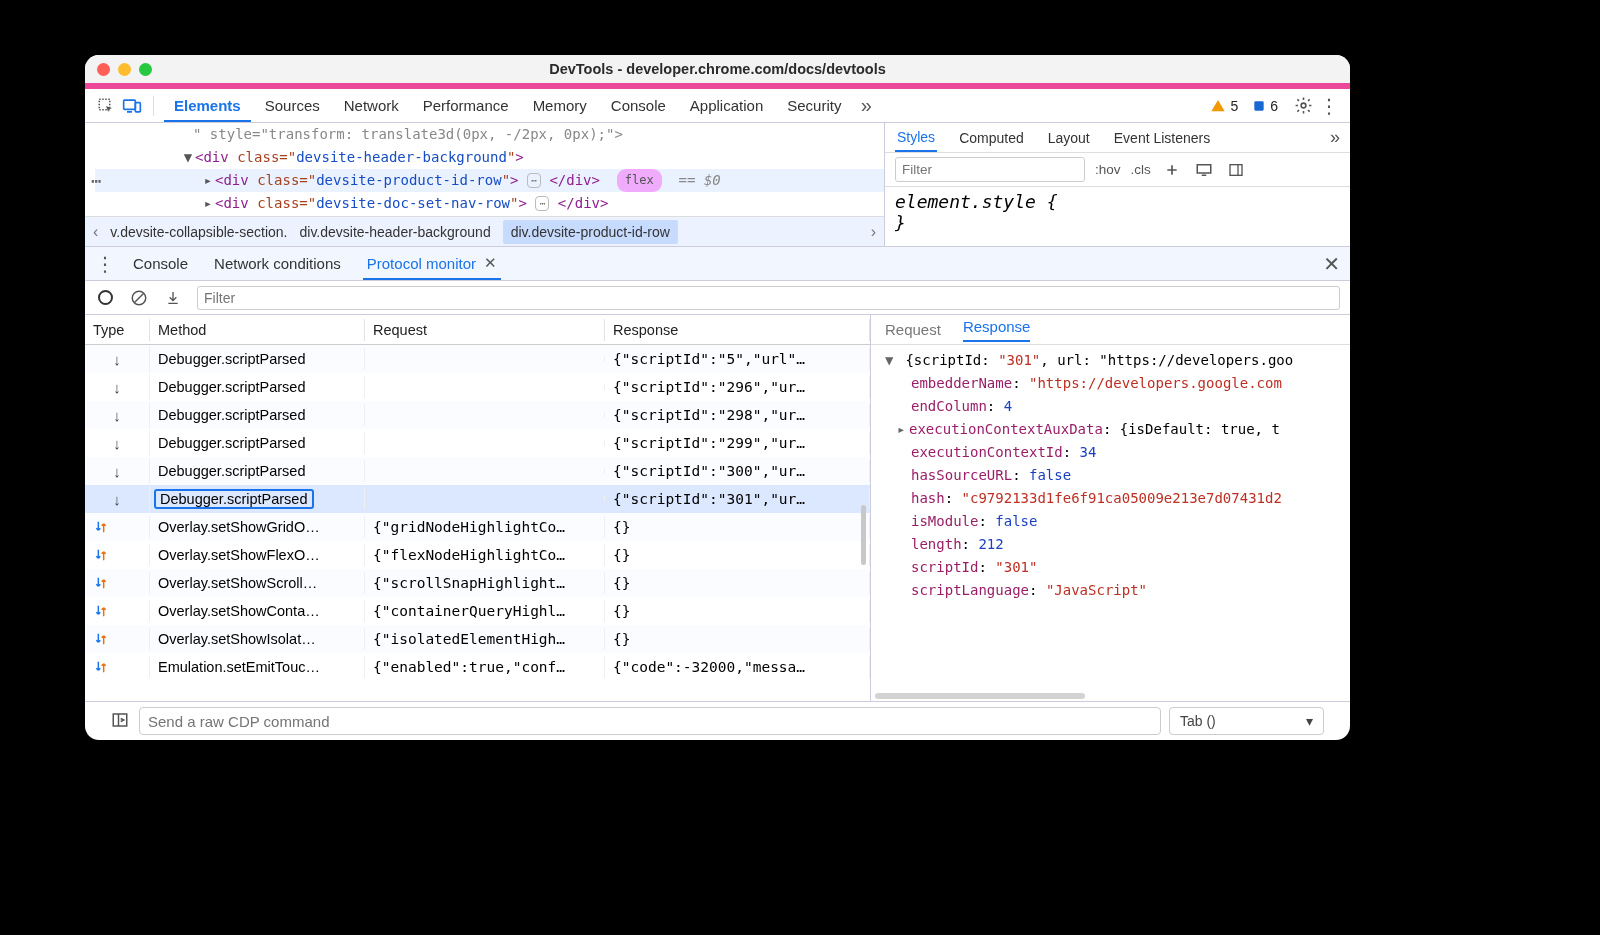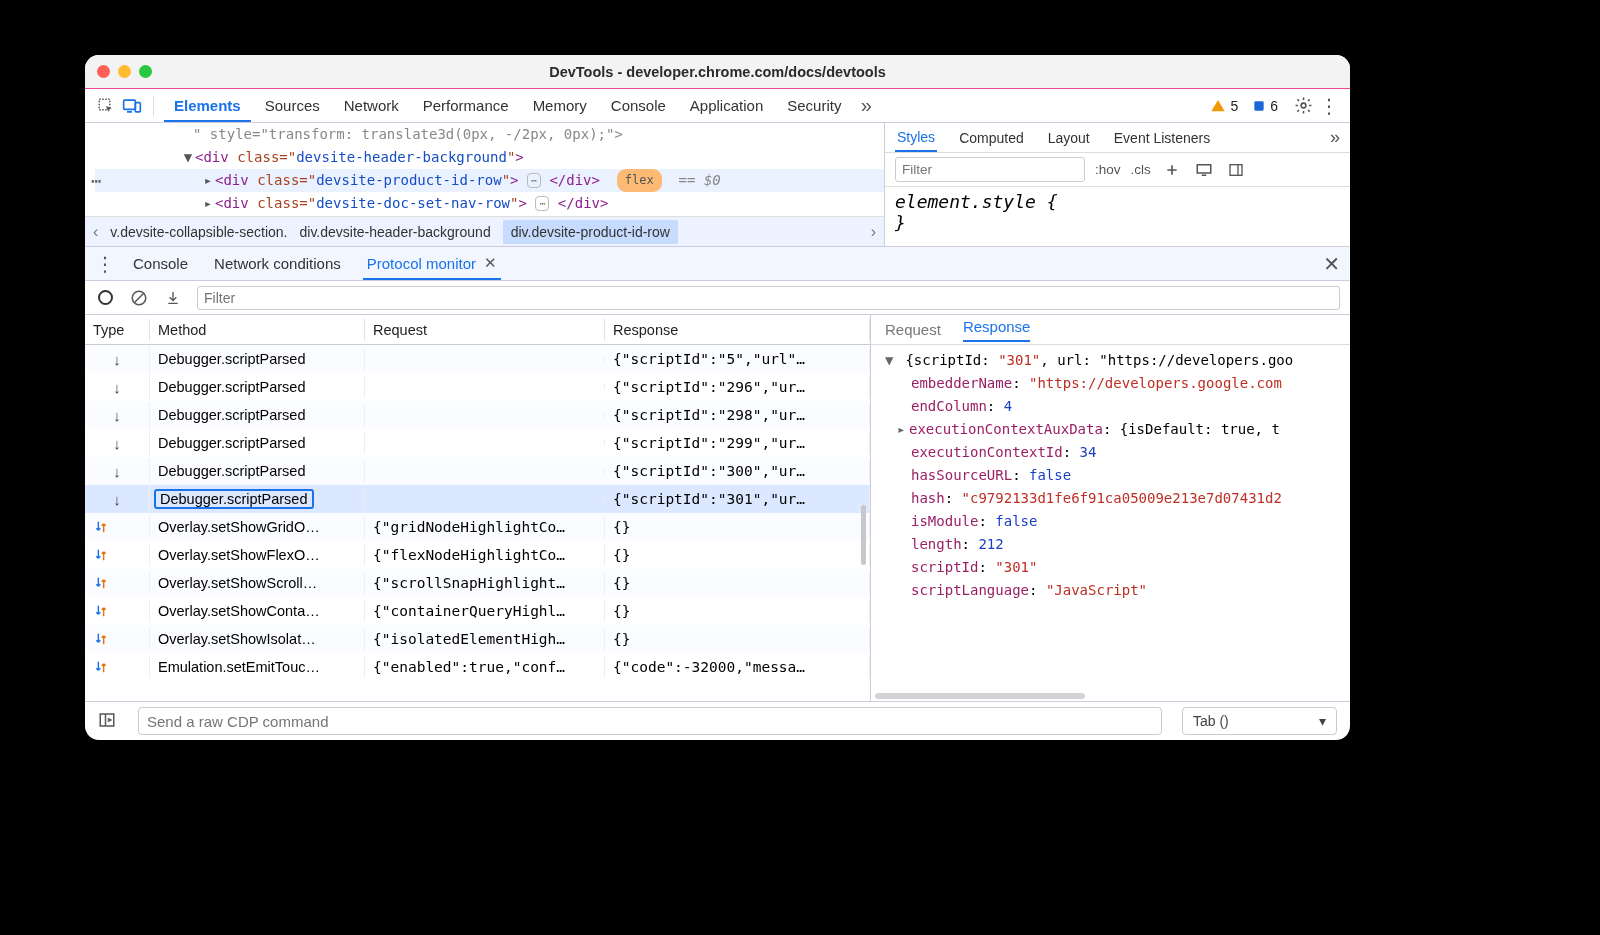--- a/index.html
+++ b/index.html
@@ -17,21 +17,21 @@
     border-radius: 14px;
     box-shadow: 0 20px 60px rgba(0,0,0,0.6);
     overflow: hidden;
     display: flex;
     flex-direction: column;
   }
   
   .titlebar {
     height: 34px;
     background: #f3f3f3;
-    border-bottom: 1px solid #ec4899;
+    border-bottom: 6px solid #ec4899;
     display: flex; align-items: center;
     padding: 0 12px;
     position: relative;
   }
   .traffic { display: flex; gap: 8px; }
   .tl { width: 13px; height: 13px; border-radius: 50%; }
   .tl-r { background: #fe5f57; }
   .tl-y { background: #febc2e; }
   .tl-g { background: #28c840; }
   .titlebar-title {
@@ -79,21 +79,21 @@
     overflow: hidden;
     white-space: nowrap;
     position: relative;
   }
   .dom-line { padding-left: 90px; }
   .dom-line .tri { display:inline-block; width:10px; text-align:center; color:#555; margin-right:2px;}
   .tag { color: #8f1e8f; }
   .attr { color: #a6411e; }
   .val { color: #164dc4; }
   .ellipbox { display:inline-block; border:1px solid #bbb; border-radius:4px; font-size:10px; padding:0 3px; color:#666; line-height:13px; vertical-align:1px;}
-  .pill { display:inline-block; background:#fdba74; border-radius:9px; padding:0 8px; font-size:12px; color:#555; vertical-align:1px;}
+  .pill { display:inline-block; background:#f0abfc; border-radius:9px; padding:0 8px; font-size:12px; color:#555; vertical-align:1px;}
   .zero { color:#888; font-style:italic; }
   .dom-line.hl { background:#eaf1ff; }
   .breadcrumb {
     height: 30px;
     border-top: 1px solid #ddd;
     background:#ecf2ff;
     display:flex; align-items:center;
     padding:0 8px; gap:12px;
     font-size: 14px; color:#333;
     overflow:hidden;
@@ -200,21 +200,21 @@
     position:absolute; right:4px; top:4px; width:5px; height:60px;
     background:#c8c8c8; border-radius:3px;
   }
   .pm-hscroll {
     position:absolute; left:4px; bottom:2px; height:6px; width:210px;
     background:#d3d3d3; border-radius:3px;
   }
   
   .cmdbar {
     height: 38px; display:flex; align-items:center;
-    padding:0 13px; gap:20px;
+    padding:0 26px; gap:8px;
   }
   .cmdbar .iconsq { width:20px; height:20px; color:#555;}
   .cmdbar input {
     flex:1; height:28px; border:1px solid #ccc; border-radius:4px;
     padding:0 8px; font-size:15px; color:#333;
   }
   .cmdbar .tabhint {
     height:28px; border:1px solid #ccc; border-radius:4px;
     padding:0 10px; display:flex; align-items:center; gap:30px;
     font-size:14px; color:#444;

